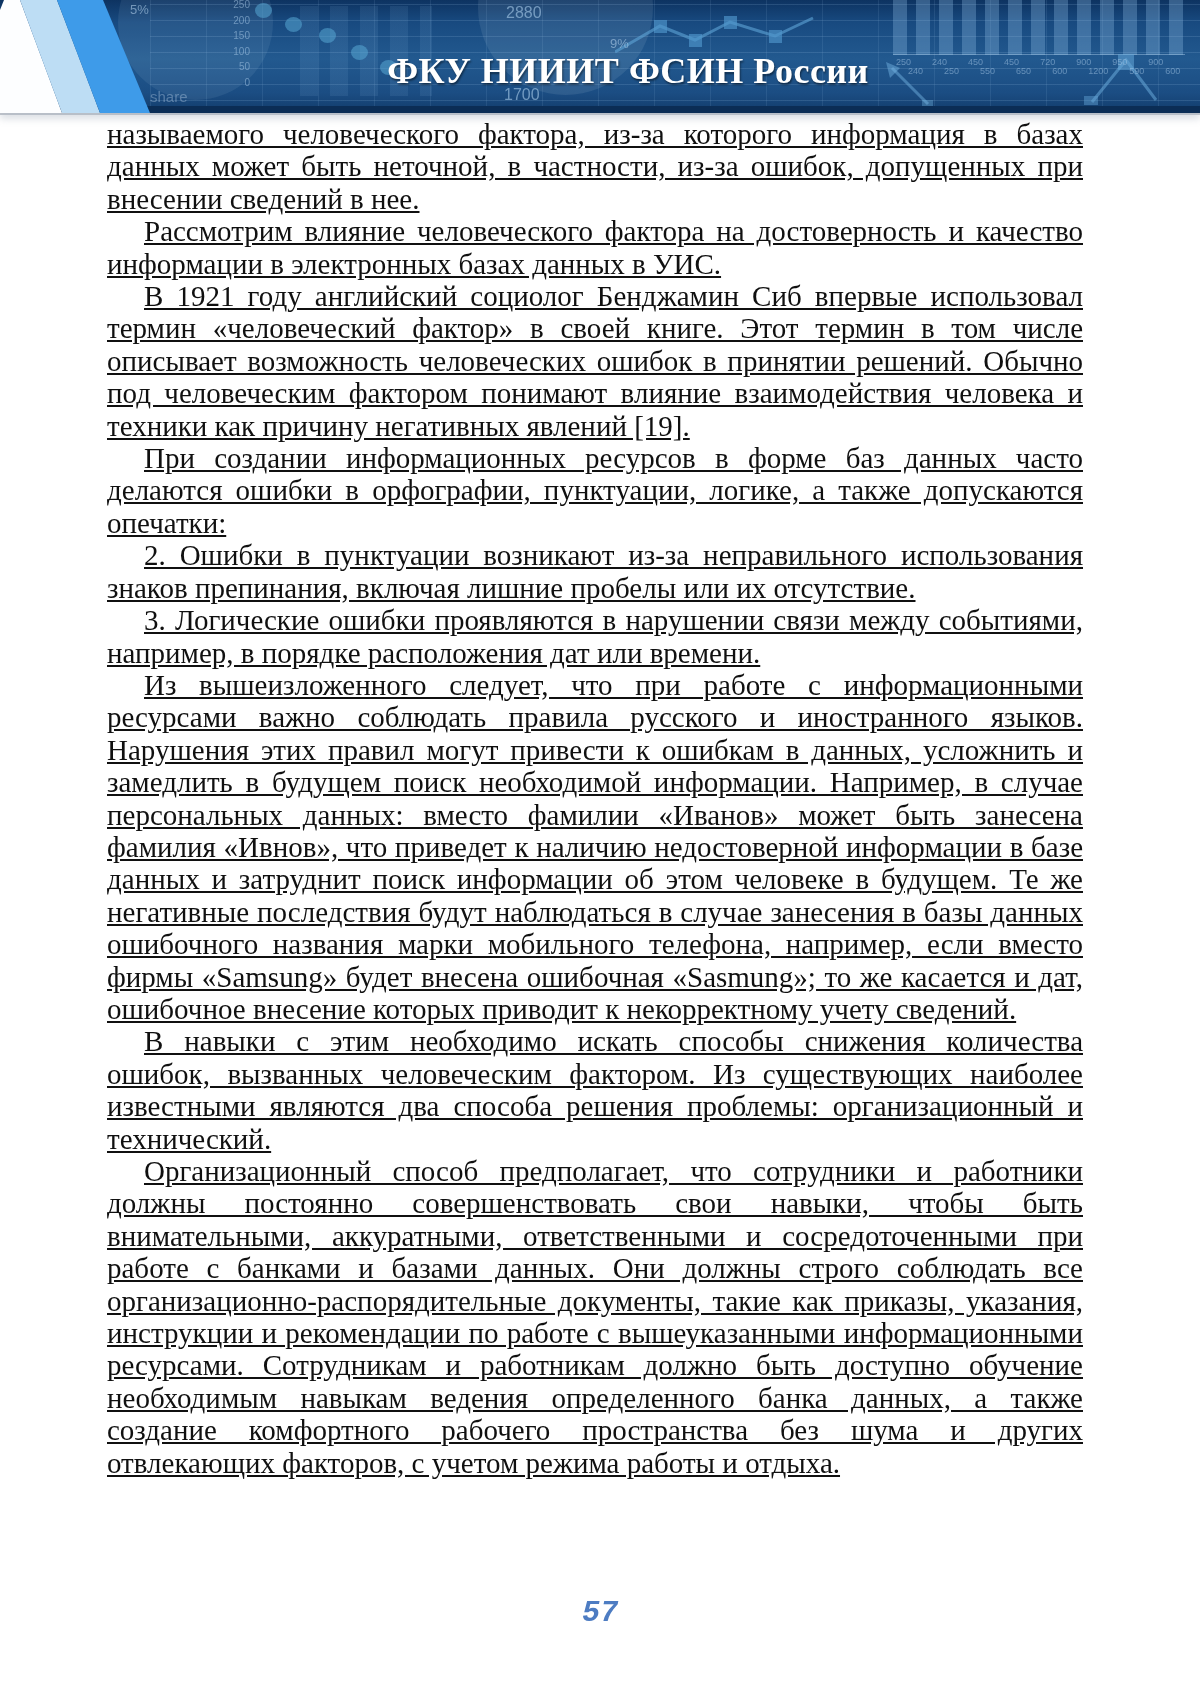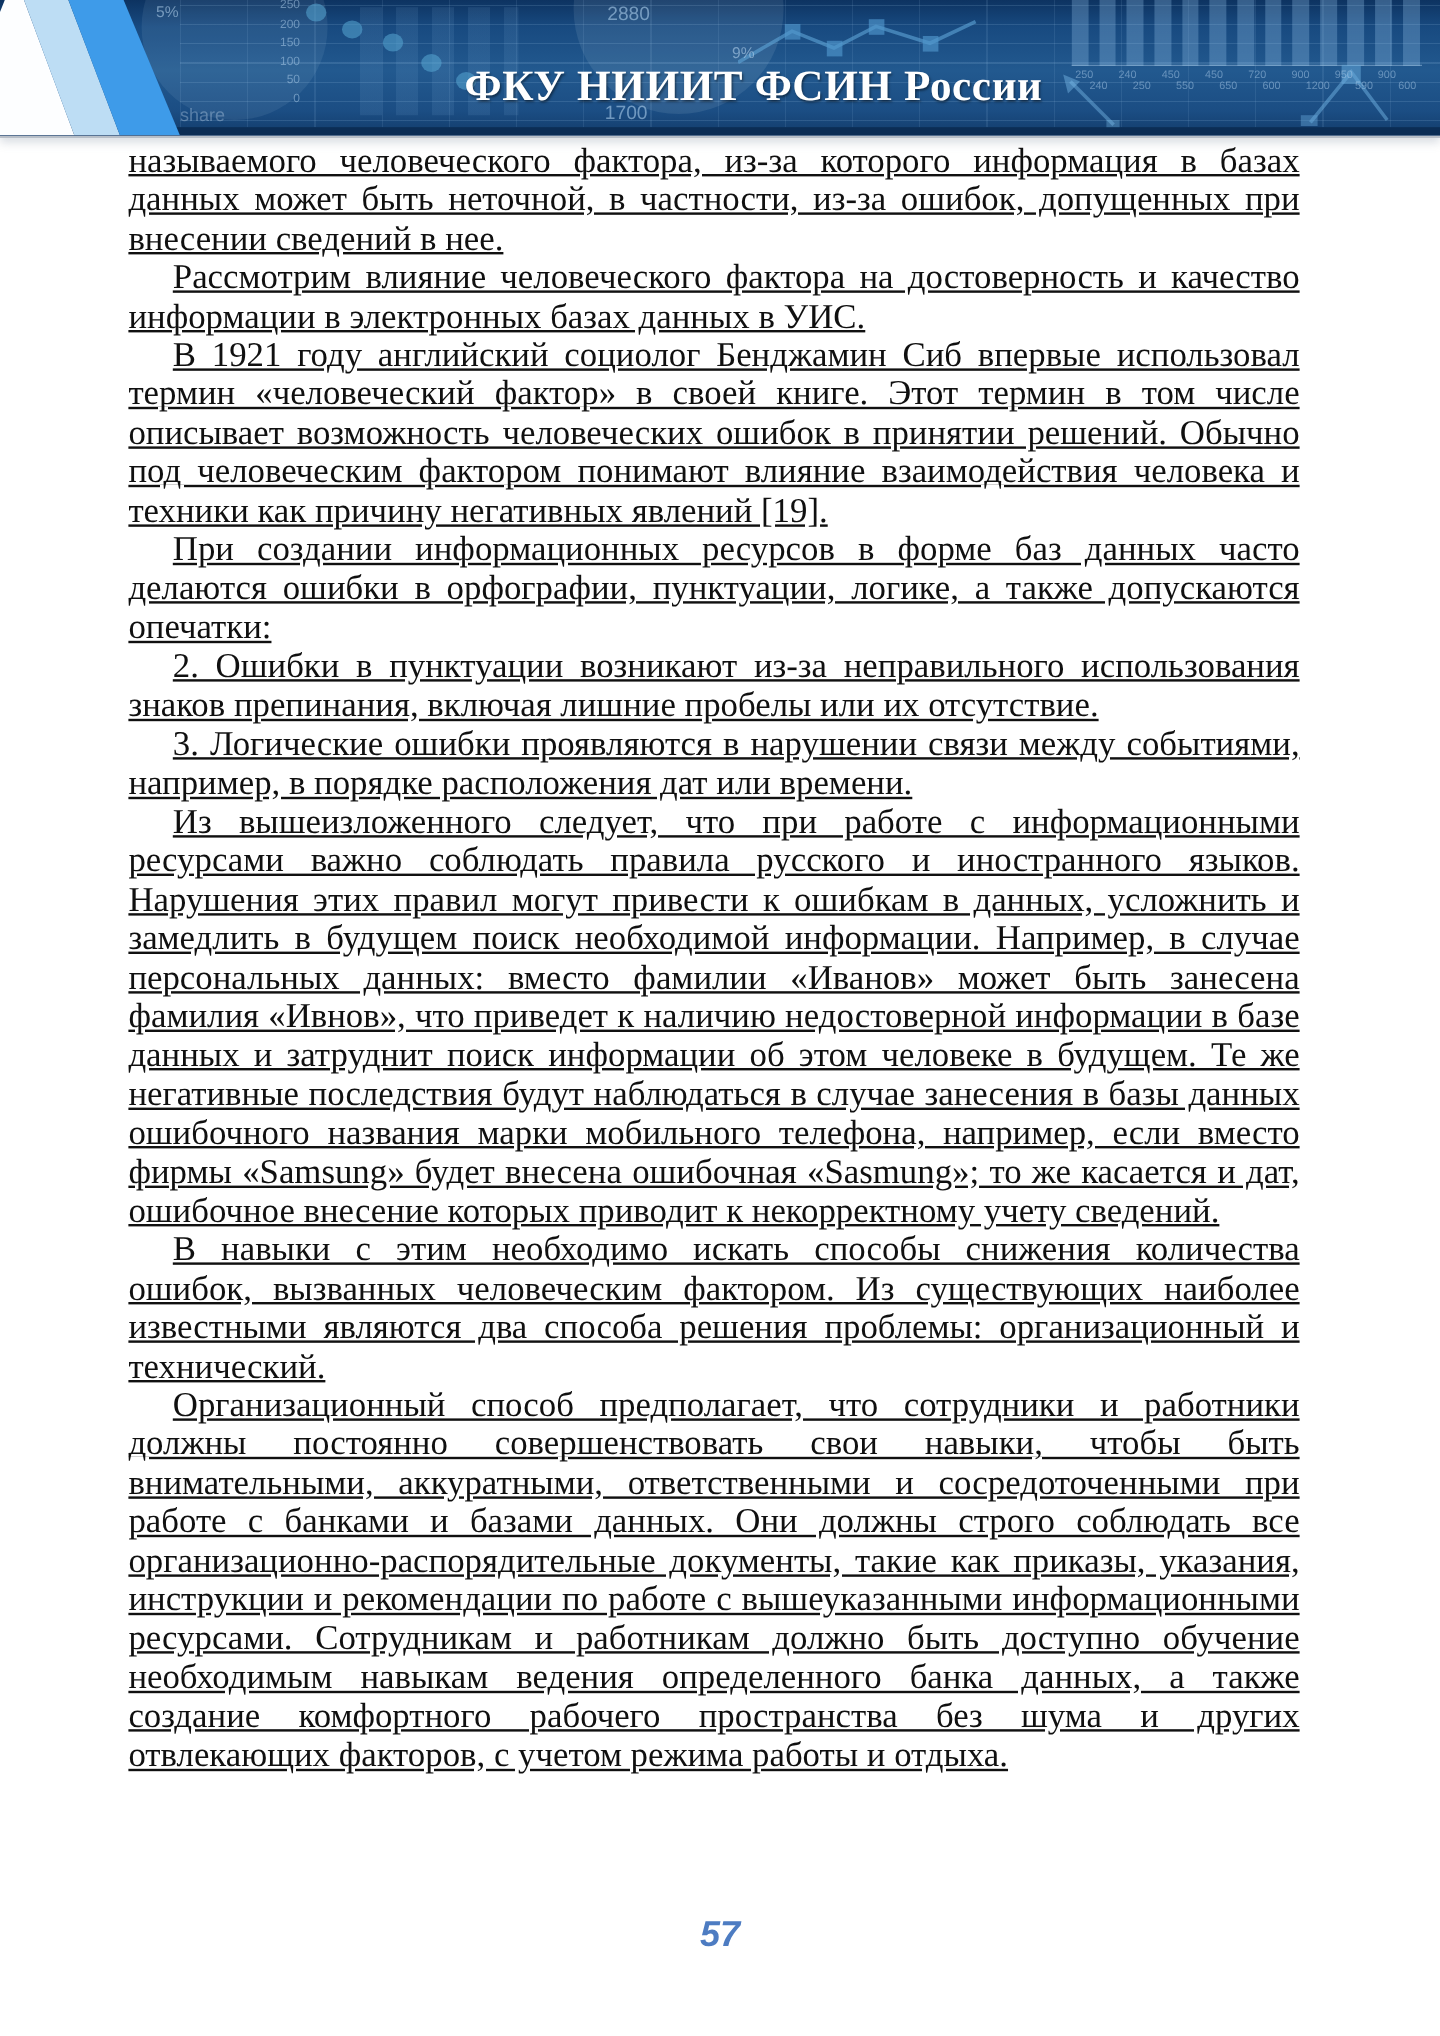--- a/index.html
+++ b/index.html
@@ -44,21 +44,21 @@
   .decor-svg{position:absolute;}
 
   
   .doc-body{position:absolute;left:107px;top:118px;width:976px;color:#101010;
           font-size:29px;line-height:32.4px;text-align:justify;hyphens:none;}
   .para{margin:0;text-indent:37px;text-decoration:underline;}
   .para.no-indent{text-indent:0;}
 
   
   .page-footer{position:absolute;left:0;top:1596px;width:100%;text-align:center;}
-  .page-number{font-family:Liberation Sans, sans-serif;font-style:italic;font-weight:bold;
+  .page-number{font-family:Liberation Mono, monospace;font-style:italic;font-weight:bold;
           font-size:30px;color:#4d7cc2;}
 </style>
 </head>
 <body>
 
 <div class="page">
 
   <div class="banner">
     <div class="decor-grid-h"></div>
     <div class="decor-grid-v"></div>

